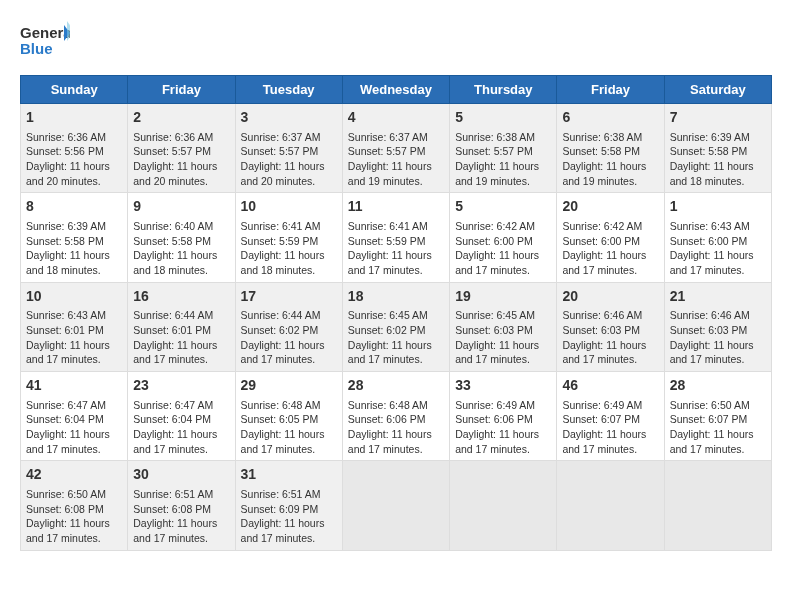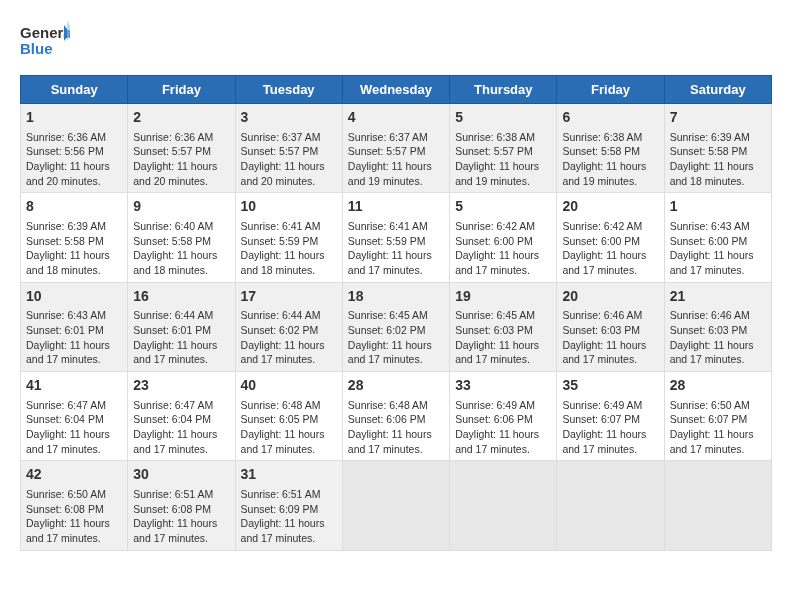--- a/index.html
+++ b/index.html
@@ -130,24 +130,24 @@
         <td><span class="day-num">16</span><span>Sunrise: 6:44 AM<br>Sunset: 6:01 PM<br>Daylight: 11 hours and 17 minutes.</span></td>
         <td><span class="day-num">17</span><span>Sunrise: 6:44 AM<br>Sunset: 6:02 PM<br>Daylight: 11 hours and 17 minutes.</span></td>
         <td><span class="day-num">18</span><span>Sunrise: 6:45 AM<br>Sunset: 6:02 PM<br>Daylight: 11 hours and 17 minutes.</span></td>
         <td><span class="day-num">19</span><span>Sunrise: 6:45 AM<br>Sunset: 6:03 PM<br>Daylight: 11 hours and 17 minutes.</span></td>
         <td><span class="day-num">20</span><span>Sunrise: 6:46 AM<br>Sunset: 6:03 PM<br>Daylight: 11 hours and 17 minutes.</span></td>
         <td><span class="day-num">21</span><span>Sunrise: 6:46 AM<br>Sunset: 6:03 PM<br>Daylight: 11 hours and 17 minutes.</span></td>
       </tr>
       <tr>
         <td><span class="day-num">41</span><span>Sunrise: 6:47 AM<br>Sunset: 6:04 PM<br>Daylight: 11 hours and 17 minutes.</span></td>
         <td><span class="day-num">23</span><span>Sunrise: 6:47 AM<br>Sunset: 6:04 PM<br>Daylight: 11 hours and 17 minutes.</span></td>
-        <td><span class="day-num">40</span><span>Sunrise: 6:48 AM<br>Sunset: 6:05 PM<br>Daylight: 11 hours and 17 minutes.</span></td>
+        <td><span class="day-num">29</span><span>Sunrise: 6:48 AM<br>Sunset: 6:05 PM<br>Daylight: 11 hours and 17 minutes.</span></td>
         <td><span class="day-num">28</span><span>Sunrise: 6:48 AM<br>Sunset: 6:06 PM<br>Daylight: 11 hours and 17 minutes.</span></td>
         <td><span class="day-num">33</span><span>Sunrise: 6:49 AM<br>Sunset: 6:06 PM<br>Daylight: 11 hours and 17 minutes.</span></td>
-        <td><span class="day-num">35</span><span>Sunrise: 6:49 AM<br>Sunset: 6:07 PM<br>Daylight: 11 hours and 17 minutes.</span></td>
+        <td><span class="day-num">46</span><span>Sunrise: 6:49 AM<br>Sunset: 6:07 PM<br>Daylight: 11 hours and 17 minutes.</span></td>
         <td><span class="day-num">28</span><span>Sunrise: 6:50 AM<br>Sunset: 6:07 PM<br>Daylight: 11 hours and 17 minutes.</span></td>
       </tr>
       <tr class="row-shaded">
         <td><span class="day-num">42</span><span>Sunrise: 6:50 AM<br>Sunset: 6:08 PM<br>Daylight: 11 hours and 17 minutes.</span></td>
         <td><span class="day-num">30</span><span>Sunrise: 6:51 AM<br>Sunset: 6:08 PM<br>Daylight: 11 hours and 17 minutes.</span></td>
         <td><span class="day-num">31</span><span>Sunrise: 6:51 AM<br>Sunset: 6:09 PM<br>Daylight: 11 hours and 17 minutes.</span></td>
         <td class="empty"></td>
         <td class="empty"></td>
         <td class="empty"></td>
         <td class="empty"></td>

